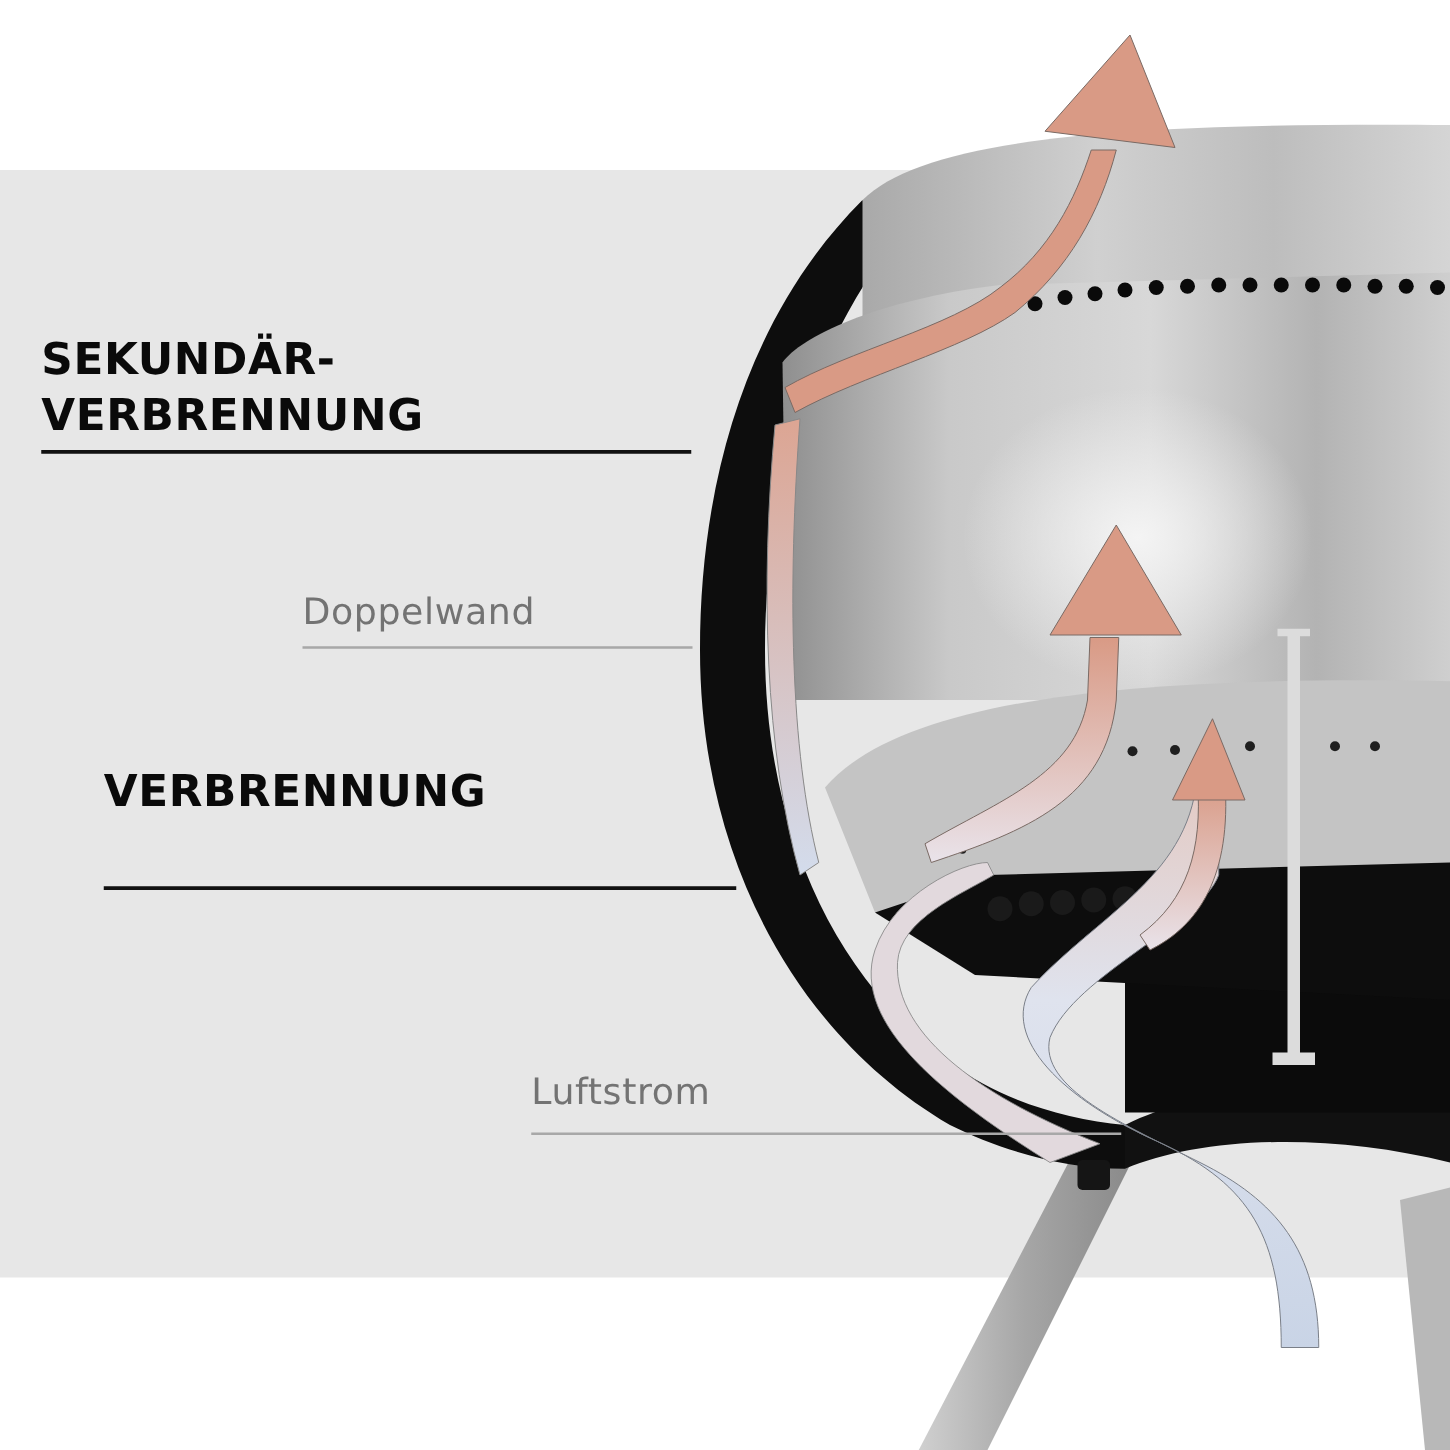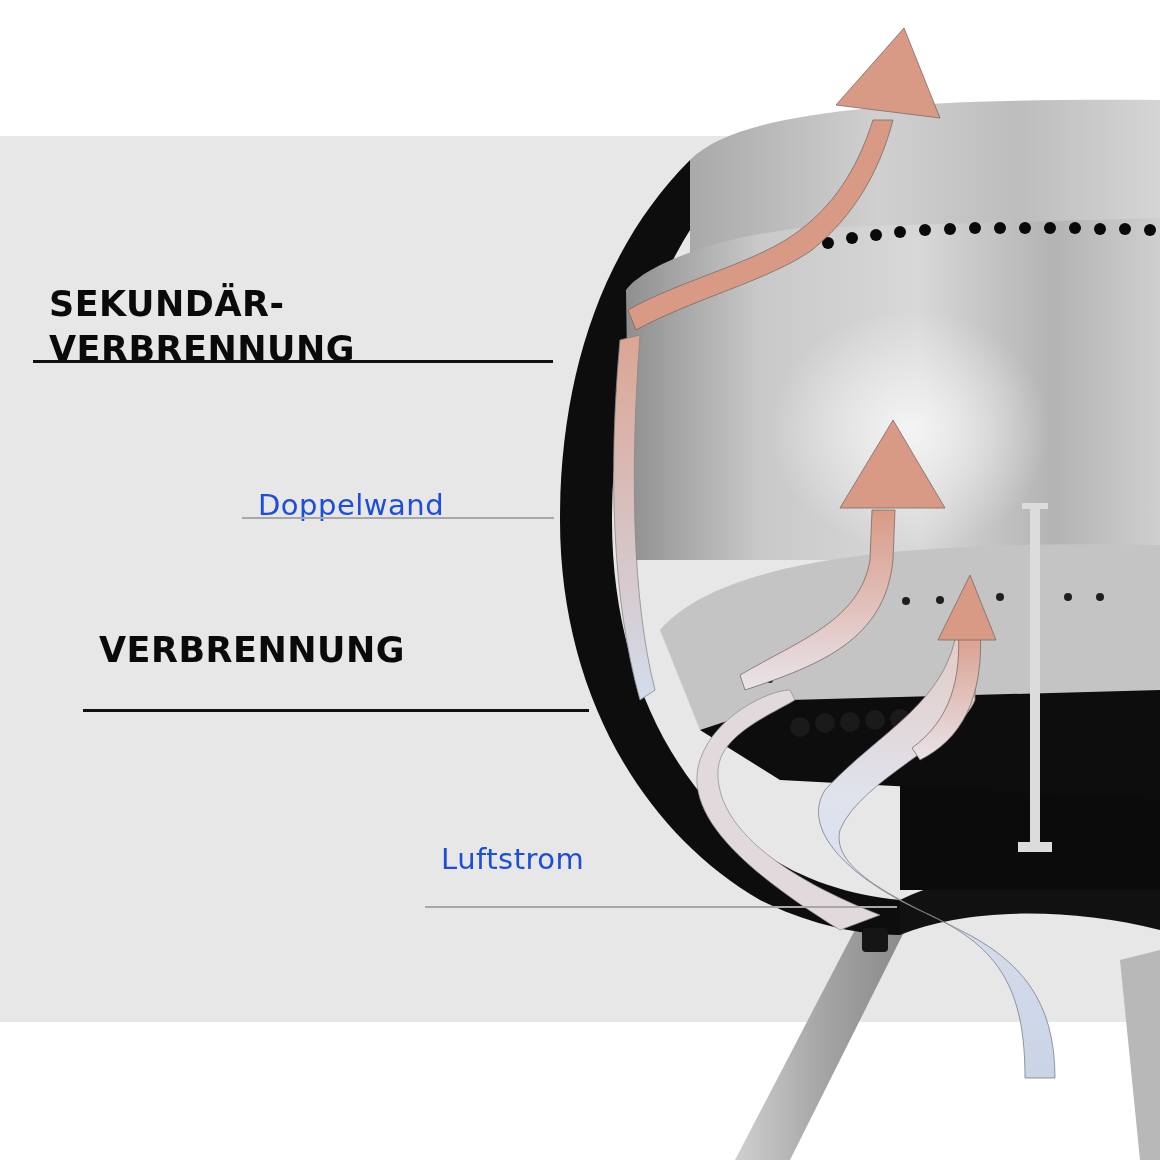--- a/index.html
+++ b/index.html
@@ -9,31 +9,31 @@
       font-family: "DejaVu Sans", "Liberation Sans", sans-serif;
     }
     .panel {
       position: absolute; left: 0; top: 136px; width: 1160px; height: 886px;
       background: #e7e7e7;
     }
     .product {
       position: absolute; left: 0; top: 0; width: 1160px; height: 1160px;
     }
     .label {
-      position: absolute; margin: 16px;
+      position: absolute; margin: 0;
     }
     .label-major {
       font-family: "DejaVu Sans", "Liberation Sans", sans-serif;
       font-weight: bold; color: #0a0a0a;
       font-size: 35px; line-height: 45px; letter-spacing: 0.5px;
     }
     .label-major span { display: block; }
     .label-minor {
       font-family: "DejaVu Sans", "Liberation Sans", sans-serif;
-      color: #1d4ed8; font-size: 29px; line-height: 34px; letter-spacing: 0.5px;
+      color: #737373; font-size: 29px; line-height: 34px; letter-spacing: 0.5px;
     }
     .rule { position: absolute; height: 3px; background: #111111; }
     .rule-light { position: absolute; height: 2px; background: #a8a8a8; }
   </style>
 </head>
 <body>
 
 <div class="panel"></div>
 
 <svg class="product" viewBox="0 0 1160 1160" xmlns="http://www.w3.org/2000/svg">
@@ -170,14 +170,14 @@
 <div class="rule" style="left:33px; top:360px; width:520px;"></div>
 
 <div class="label label-minor" style="left:242px; top:472px;">Doppelwand</div>
 <div class="rule-light" style="left:242px; top:517px; width:312px;"></div>
 
 <h2 class="label label-major" style="left:83px; top:612px;">
   <span>VERBRENNUNG</span>
 </h2>
 <div class="rule" style="left:83px; top:709px; width:506px;"></div>
 
-<div class="label label-minor" style="left:425px; top:826px;">Luftstrom</div>
+<div class="label label-minor" style="left:425px; top:856px;">Luftstrom</div>
 <div class="rule-light" style="left:425px; top:906px; width:472px;"></div>
 
 </body></html>

